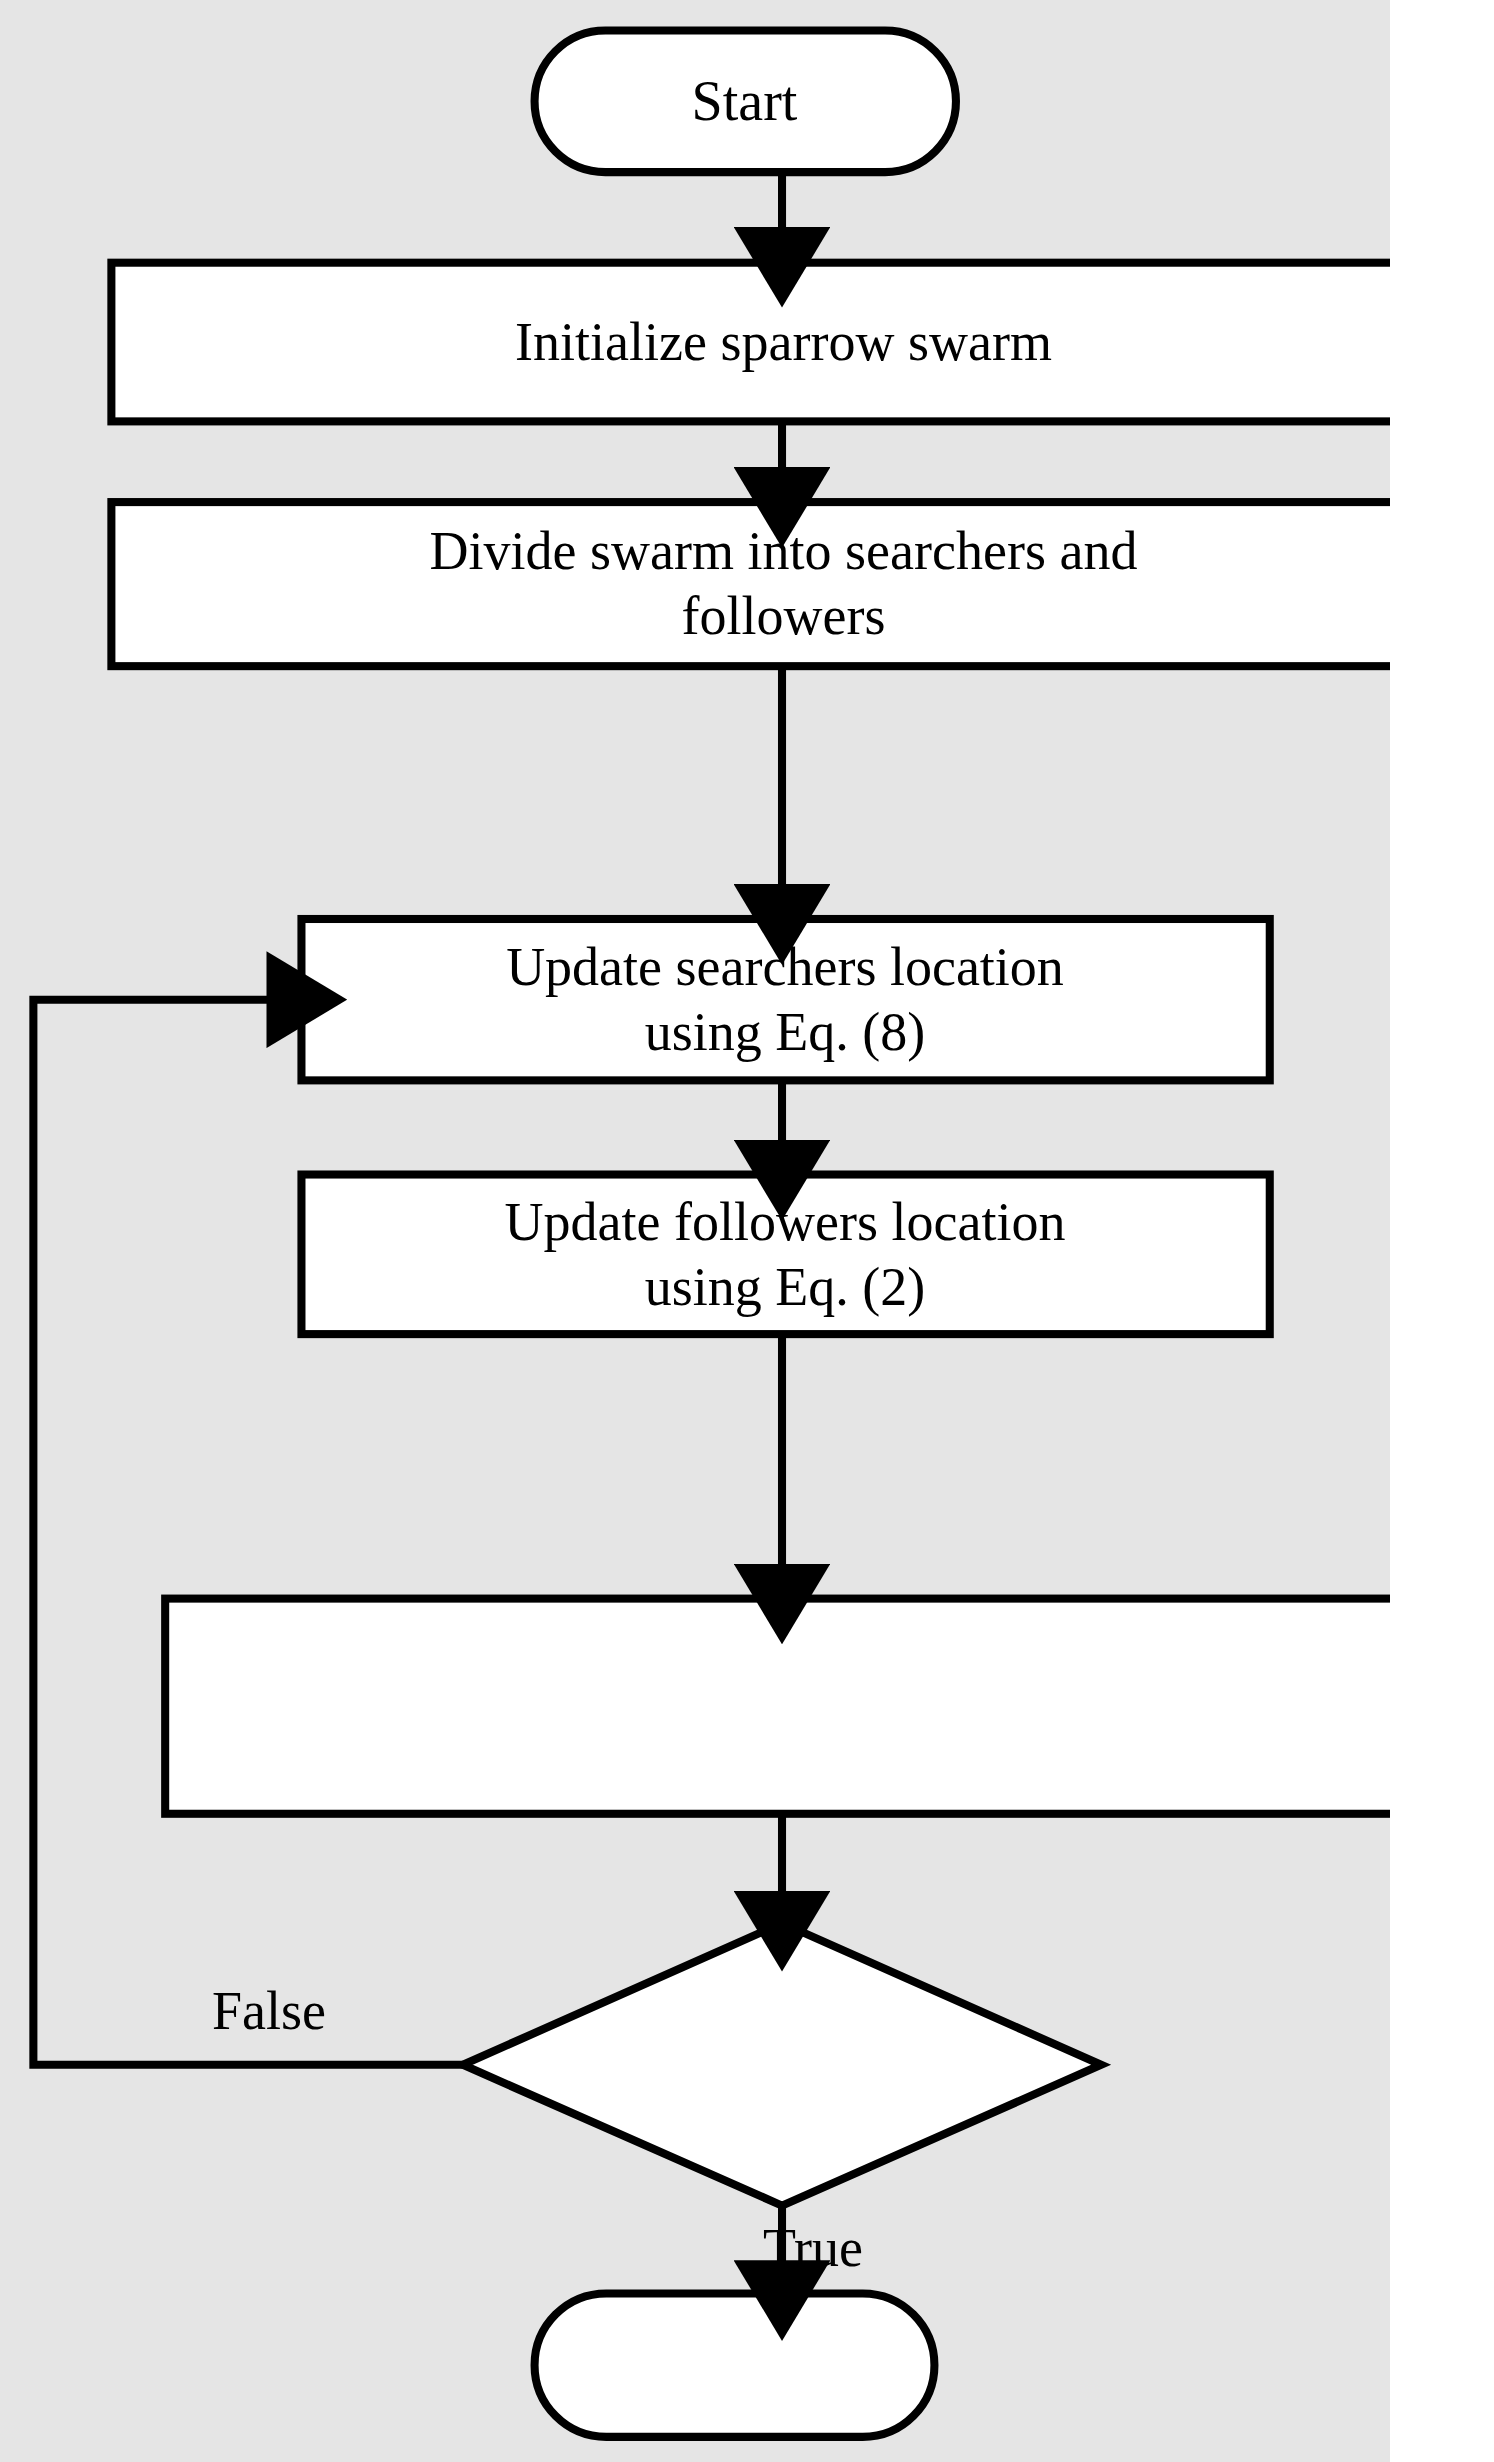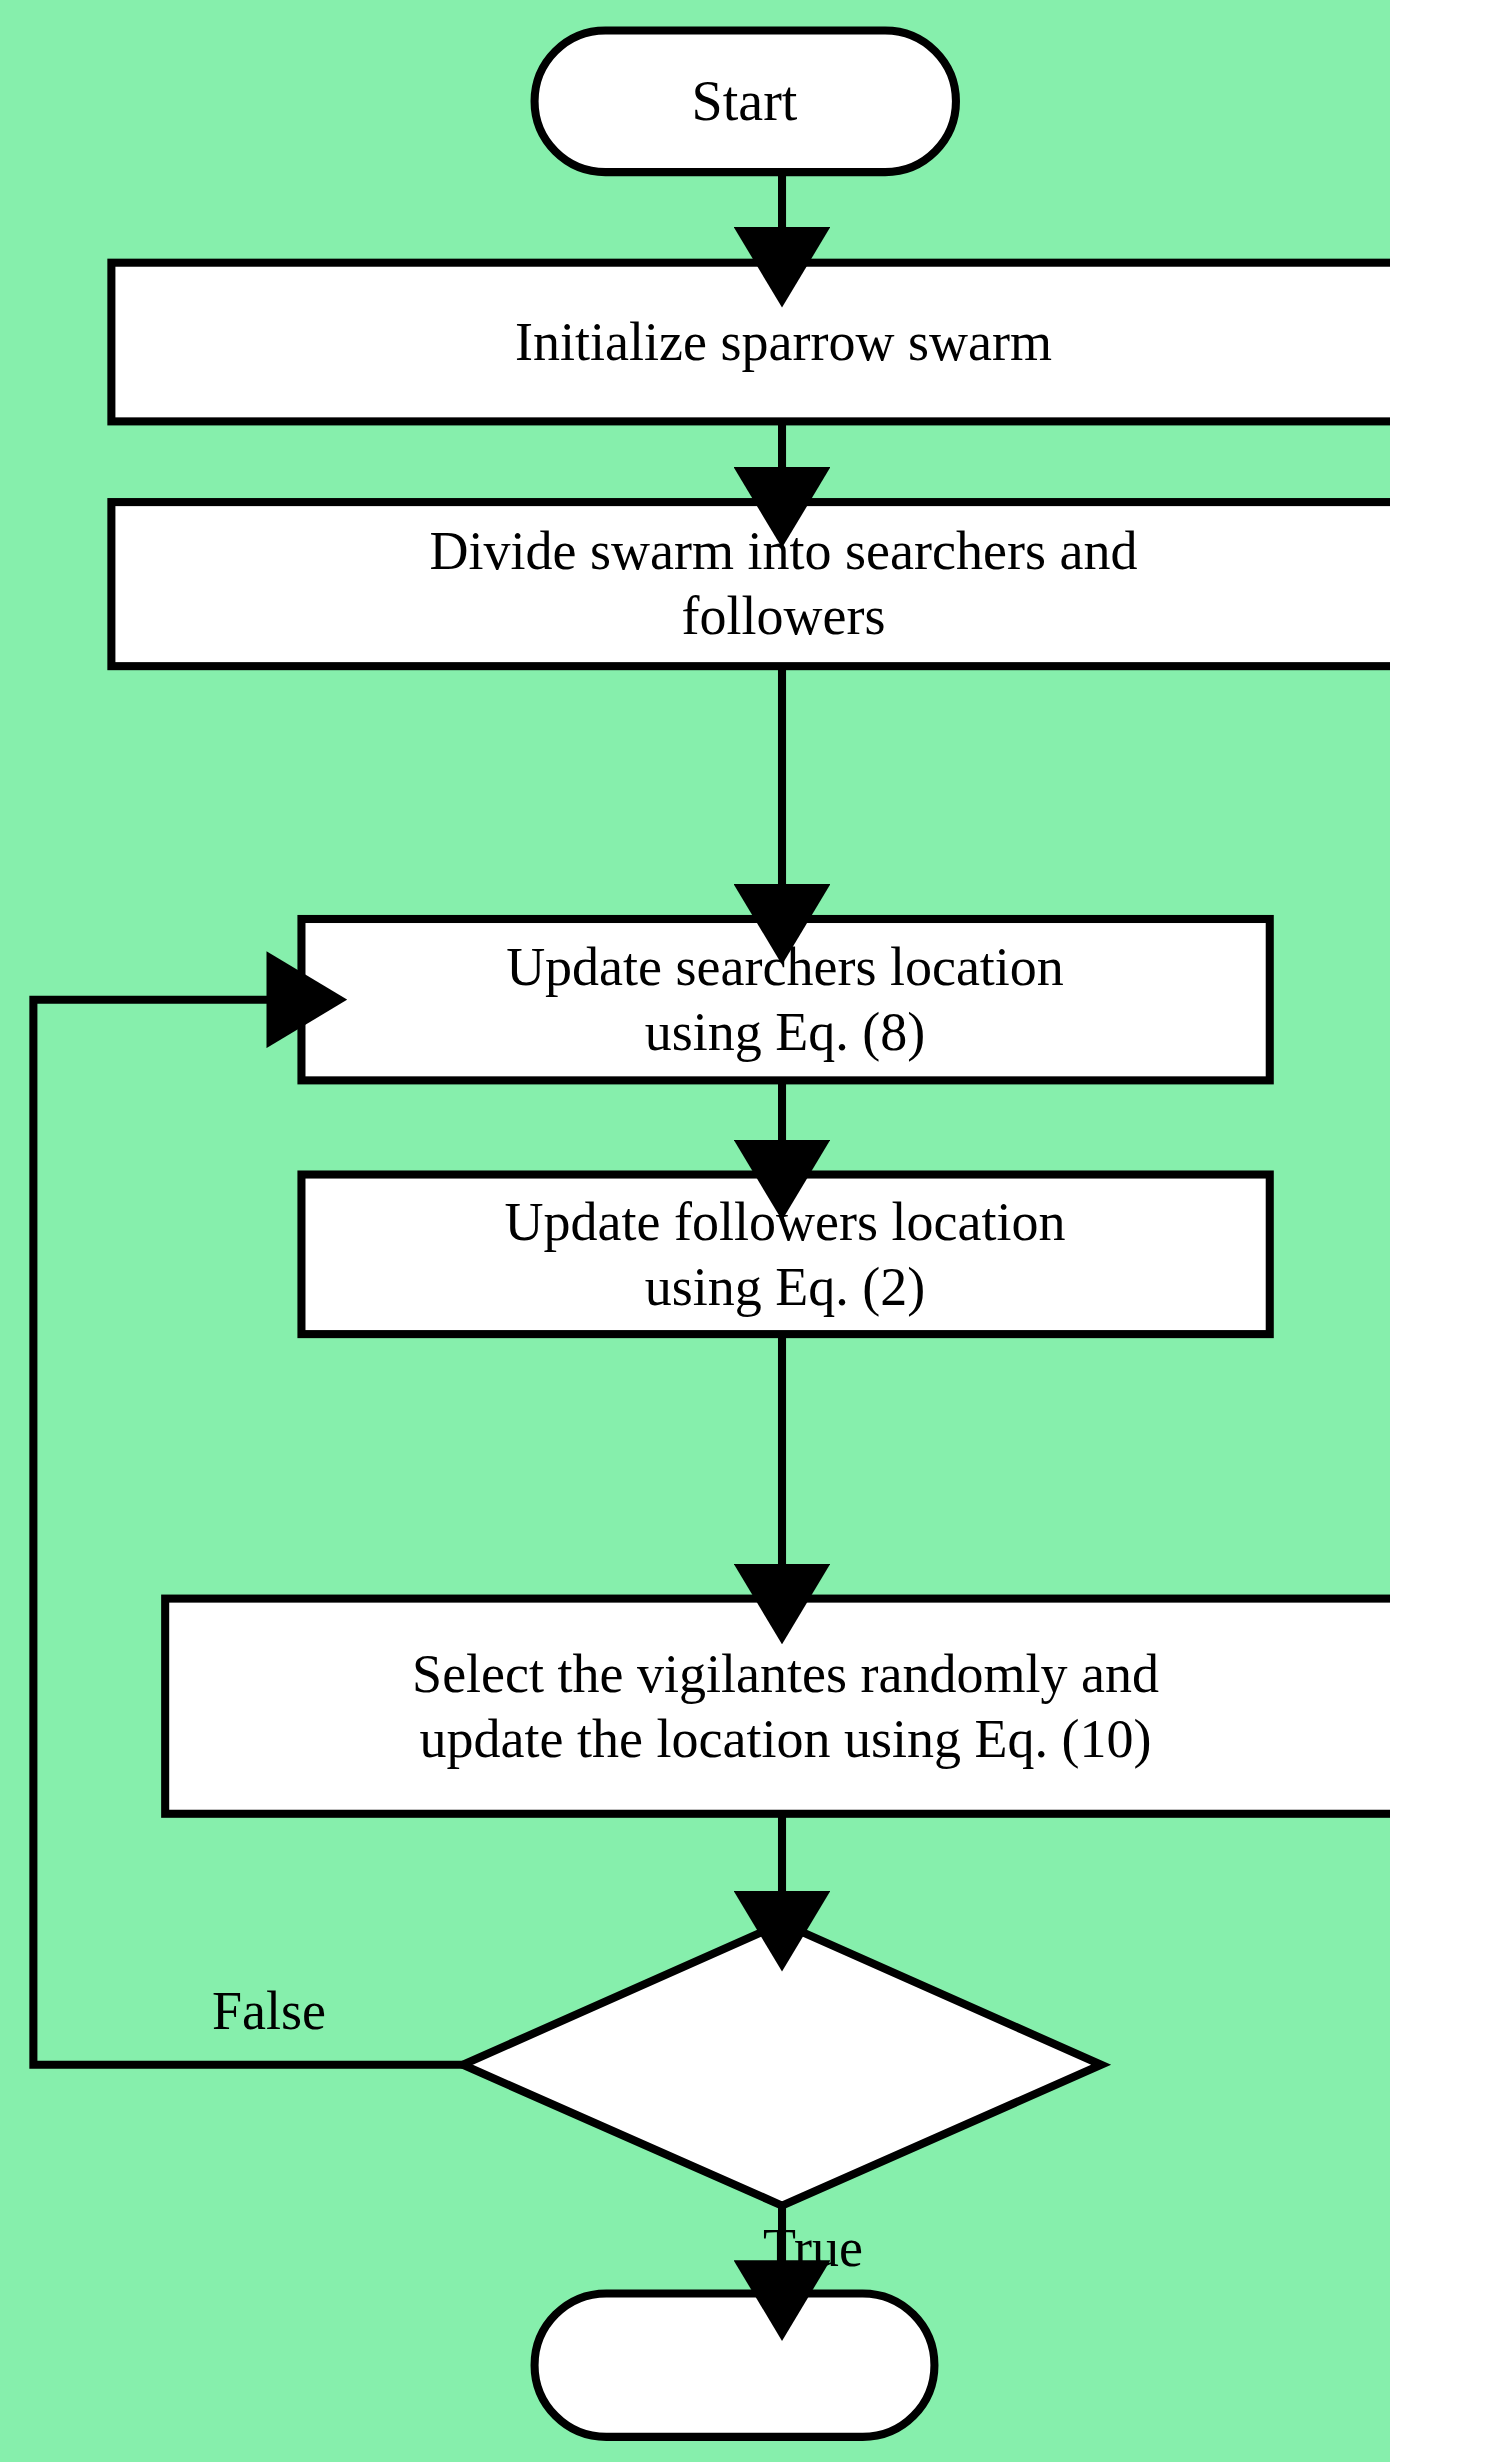--- a/index.html
+++ b/index.html
@@ -9,21 +9,21 @@
     background: #ffffff;
   }
   body {
     font-family: "Liberation Serif", "DejaVu Serif", serif;
     color: #000000;
   }
   #page {
     position: relative;
     width: 1390px;
     height: 2462px;
-    background: #86efac;
+    background: #e5e5e5;
     overflow: hidden;
   }
   #flow-svg {
     position: absolute;
     left: 0;
     top: 0;
     width: 1495px;
     height: 2462px;
   }
   .node-label {
@@ -100,22 +100,20 @@
 
   <div class="node-label process-label" style="left:111px; top:502px; width:1345px; height:164px;">Divide swarm into searchers and
 followers</div>
 
   <div class="node-label process-label" style="left:301px; top:919px; width:968px; height:161px;">Update searchers location
 using Eq. (8)</div>
 
   <div class="node-label process-label" style="left:301px; top:1175px; width:968px; height:160px;">Update followers location
 using Eq. (2)</div>
 
-  <div class="node-label process-label" style="left:165px; top:1599px; width:1241px; height:215px;">Select the vigilantes randomly and
-update the location using Eq. (10)</div>
 
 
 
   <div class="edge-label" style="left:212px; top:1980px;">False</div>
 
   <div class="edge-label" style="left:763px; top:2217px;">True</div>
 
 </div>
 
 

